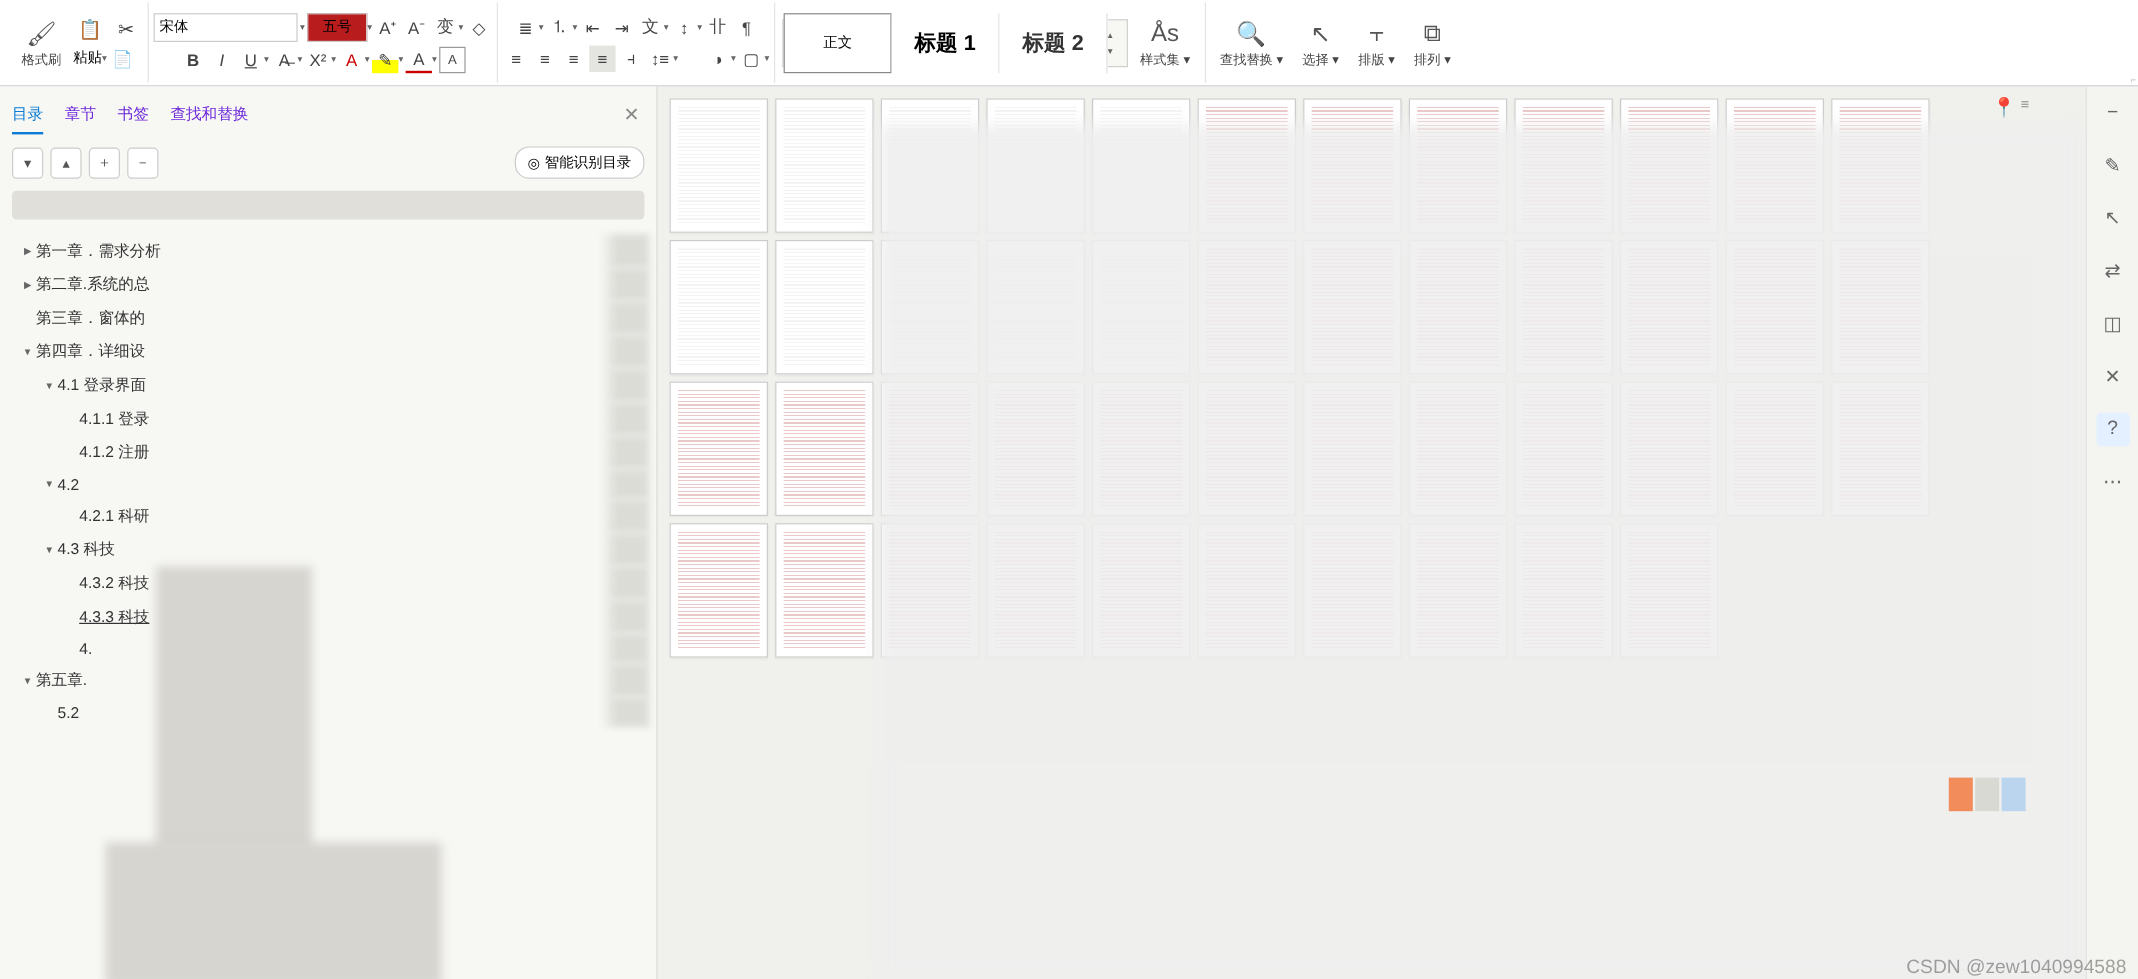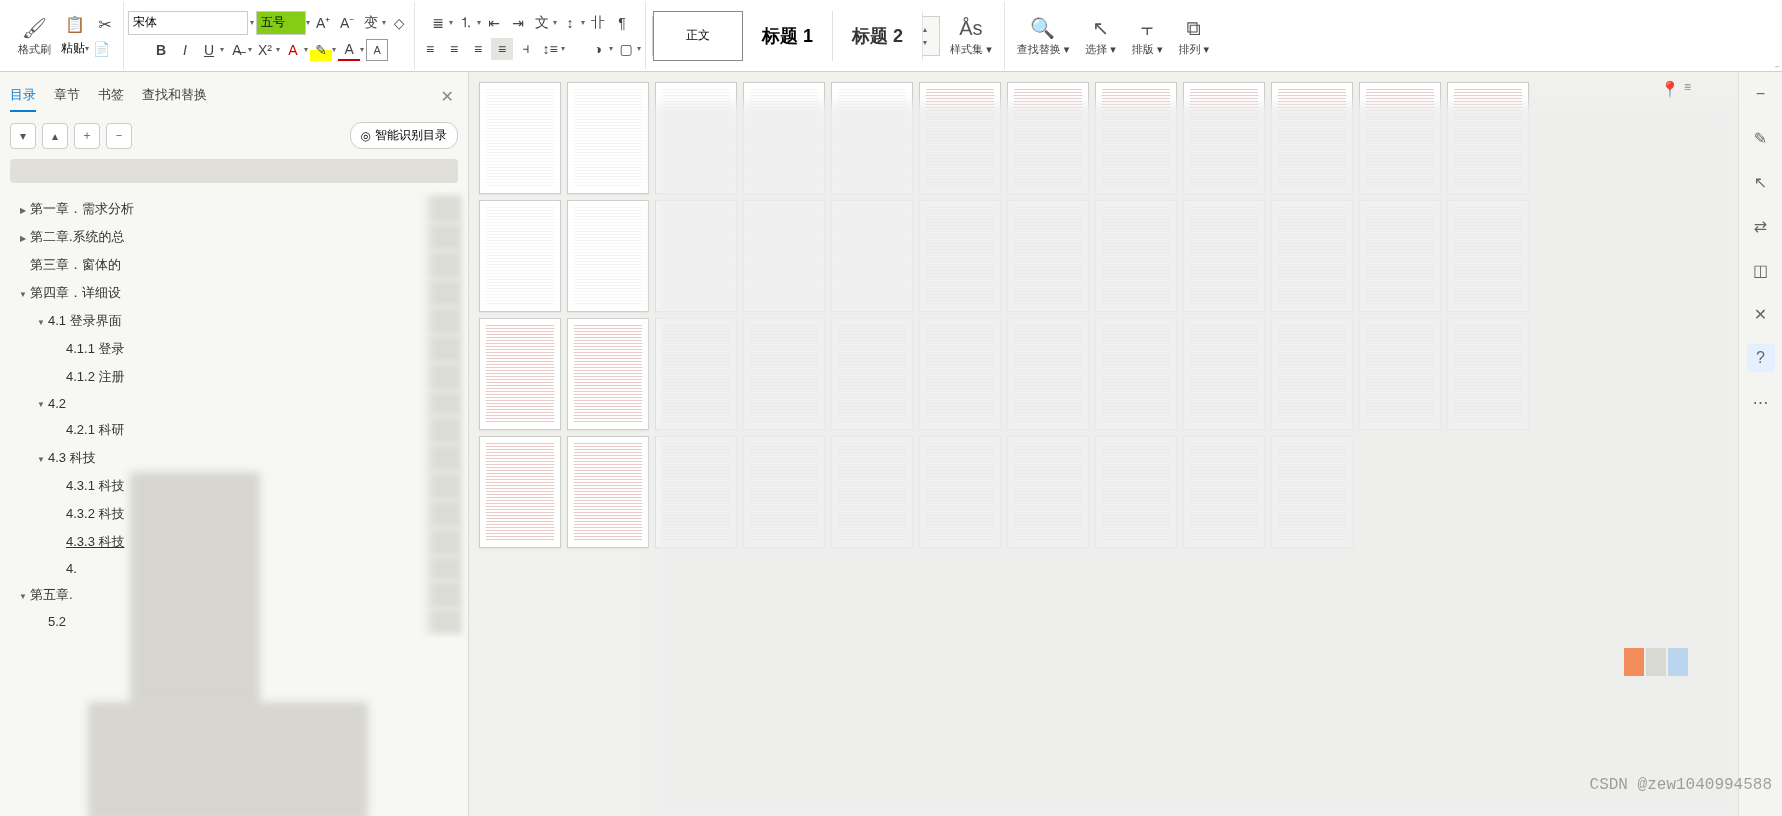--- a/index.html
+++ b/index.html
@@ -3,34 +3,34 @@
 <meta charset="utf-8">
 <style>
 * { box-sizing: border-box; margin: 0; padding: 0; }
 body { font-family: "Microsoft YaHei", sans-serif; font-size: 12px; background: #f0f0ed; width: 1782px; height: 816px; overflow: hidden; position: relative; }
 .ribbon { background: #fff; border-bottom: 1px solid #d0d0d0; display: flex; align-items: center; padding: 2px 6px; height: 72px; position: relative; }
 .ribbon-section { display: flex; flex-direction: column; align-items: center; padding: 0 4px; border-right: 1px solid #e4e4e4; height: 100%; justify-content: center; }
 .ribbon-row { display: flex; align-items: center; gap: 2px; }
 .icon-btn { width: 28px; height: 26px; display: flex; align-items: center; justify-content: center; cursor: pointer; font-size: 16px; color: #444; }
 .icon-btn.sm { width: 22px; height: 22px; font-size: 14px; }
 .font-combo { width: 120px; height: 24px; border: 1px solid #ccc; font-size: 12px; padding: 0 4px; background: #fff; margin-right: 2px; }
-.size-combo { width: 50px; height: 24px; border: 1px solid #ccc; font-size: 12px; padding: 0 4px; background: #84cc16; }
+.size-combo { width: 50px; height: 24px; border: 1px solid #ccc; font-size: 12px; padding: 0 4px; background: #b91c1c; text-align: center; }
 .dd { font-size: 8px; color: #666; margin-left: -2px; }
 .style-box { display: flex; align-items: center; border: 1px solid #d0d0d0; background: #f7f7f4; height: 40px; margin: 0 2px; }
 .style-item { width: 90px; height: 50px; display: flex; align-items: center; justify-content: center; border-right: 1px solid #e0e0e0; background: #fff; cursor: pointer; }
 .style-item.active { border: 1px solid #888; }
 .style-t1 { font-size: 18px; font-weight: bold; }
 .style-t2 { font-size: 18px; font-weight: bold; color: #333; }
 .bigbtn { display: flex; flex-direction: column; align-items: center; padding: 2px 8px; cursor: pointer; }
 .bigbtn .ic { font-size: 20px; color: #555; height: 28px; display: flex; align-items: center; }
 .bigbtn .tx { font-size: 11px; color: #444; }
 .workspace { display: flex; height: calc(100% - 72px); }
-.sidebar { width: 469px; background: #f7f7f4; border-right: 1px solid #d8d8d2; display: flex; flex-direction: column; position: relative; }
+.sidebar { width: 548px; background: #f7f7f4; border-right: 1px solid #d8d8d2; display: flex; flex-direction: column; position: relative; }
 .tabs { display: flex; gap: 18px; padding: 8px 10px 0 10px; align-items: center; }
-.tab { padding: 6px 0; font-size: 13px; color: #404040; cursor: pointer; border-bottom: 2px solid transparent; }
+.tab { padding: 6px 0; font-size: 13px; color: #6d28d9; cursor: pointer; border-bottom: 2px solid transparent; }
 .tab.active { color: #0a7cd5; border-bottom-color: #0a7cd5; }
 .tab-close { margin-left: auto; font-size: 16px; color: #888; cursor: pointer; padding: 4px; }
 .toolbar2 { display: flex; gap: 6px; padding: 10px; align-items: center; }
 .tbtn { width: 26px; height: 26px; border: 1px solid #ccc; border-radius: 4px; display: flex; align-items: center; justify-content: center; background: #fff; cursor: pointer; font-size: 12px; color: #555; }
 .smart { margin-left: auto; padding: 4px 10px; border: 1px solid #ccc; border-radius: 12px; background: #fff; font-size: 12px; display: flex; align-items: center; gap: 4px; cursor: pointer; }
 .searchbar { margin: 0 10px 8px 10px; height: 24px; background: #e0dfda; border-radius: 4px; }
 .toc { padding: 4px 6px; overflow: hidden; }
 .toc-title { padding: 8px 28px; font-size: 13px; letter-spacing: 8px; color: #333; }
 .toc-item { display: flex; align-items: center; padding: 5px 4px; font-size: 13px; color: #333; cursor: pointer; position: relative; }
 .caret { width: 14px; font-size: 10px; color: #666; text-align: center; }
@@ -40,21 +40,21 @@
 .pix-blur { position:absolute; background:#d6d5d0; filter: blur(4px); }
 .thumbs-area { flex:1; position: relative; overflow: hidden; }
 .thumbs { padding: 10px; display: grid; grid-template-columns: repeat(12, 82px); grid-auto-rows: 112px; gap: 6px; align-content: start; }
 .thumb { background: #fff; border: 1px solid #ccc; box-shadow: 0 1px 2px rgba(0,0,0,0.06); position:relative; }
 .thumb::after { content:""; position:absolute; inset:6px; background: repeating-linear-gradient(#e8e8e6 0 1px, transparent 1px 3px); opacity:0.5; }
 .thumb.redish::after { background: repeating-linear-gradient(#c77 0 1px, transparent 1px 3px); opacity:0.4; }
 .thumbs-cover { position:absolute; left:184px; top:32px; right:0; bottom:0; background: #eee; filter: blur(6px); opacity:0.88; }
 .rsidebar { width: 44px; background: #f4f4f1; border-left: 1px solid #e0e0dd; display: flex; flex-direction:column; align-items:center; padding-top:8px; gap:16px; }
 .rsbtn { width:28px; height:28px; display:flex; align-items:center; justify-content:center; color:#666; font-size:16px; cursor:pointer; }
 .rsbtn.active { background:#e4efff; border-radius:4px;}
-.watermark { position:absolute; right:10px; bottom:22px; font-size:16px; color:rgba(0,0,0,0.35); font-family: Liberation Mono, monospace; }
+.watermark { position:absolute; right:10px; bottom:0; font-size:16px; color:rgba(0,0,0,0.35); font-family: Liberation Sans, sans-serif; }
 .corner-mark { position:absolute; font-size:8px; color:#bbb; }
 .markerbar { position:absolute; right: 50px; bottom: 140px; display:flex; gap:2px;}
 .markerbar div{ width:20px; height:28px;}
 </style>
 </head>
 <body>
 
 <div class="ribbon">
   <div class="ribbon-section" style="border-right:1px solid #e4e4e4;">
     <div class="ribbon-row">
@@ -254,25 +254,20 @@
             <span>4.2.1 科研</span>
             <span class="blur"></span>
           </div>
           <div class="toc-item" style="padding-left: 28px;">
             <span class="caret open"></span>
             <span>4.3 科技</span>
             <span class="blur"></span>
           </div>
           <div class="toc-item" style="padding-left: 46px;">
             <span class="caret "></span>
-            <span>4.3.1 科技</span>
-            <span class="blur"></span>
-          </div>
-          <div class="toc-item" style="padding-left: 46px;">
-            <span class="caret "></span>
             <span>4.3.2 科技</span>
             <span class="blur"></span>
           </div>
           <div class="toc-item" style="padding-left: 46px; text-decoration: underline;">
             <span class="caret "></span>
             <span>4.3.3 科技</span>
             <span class="blur"></span>
           </div>
           <div class="toc-item" style="padding-left: 46px;">
             <span class="caret "></span>

